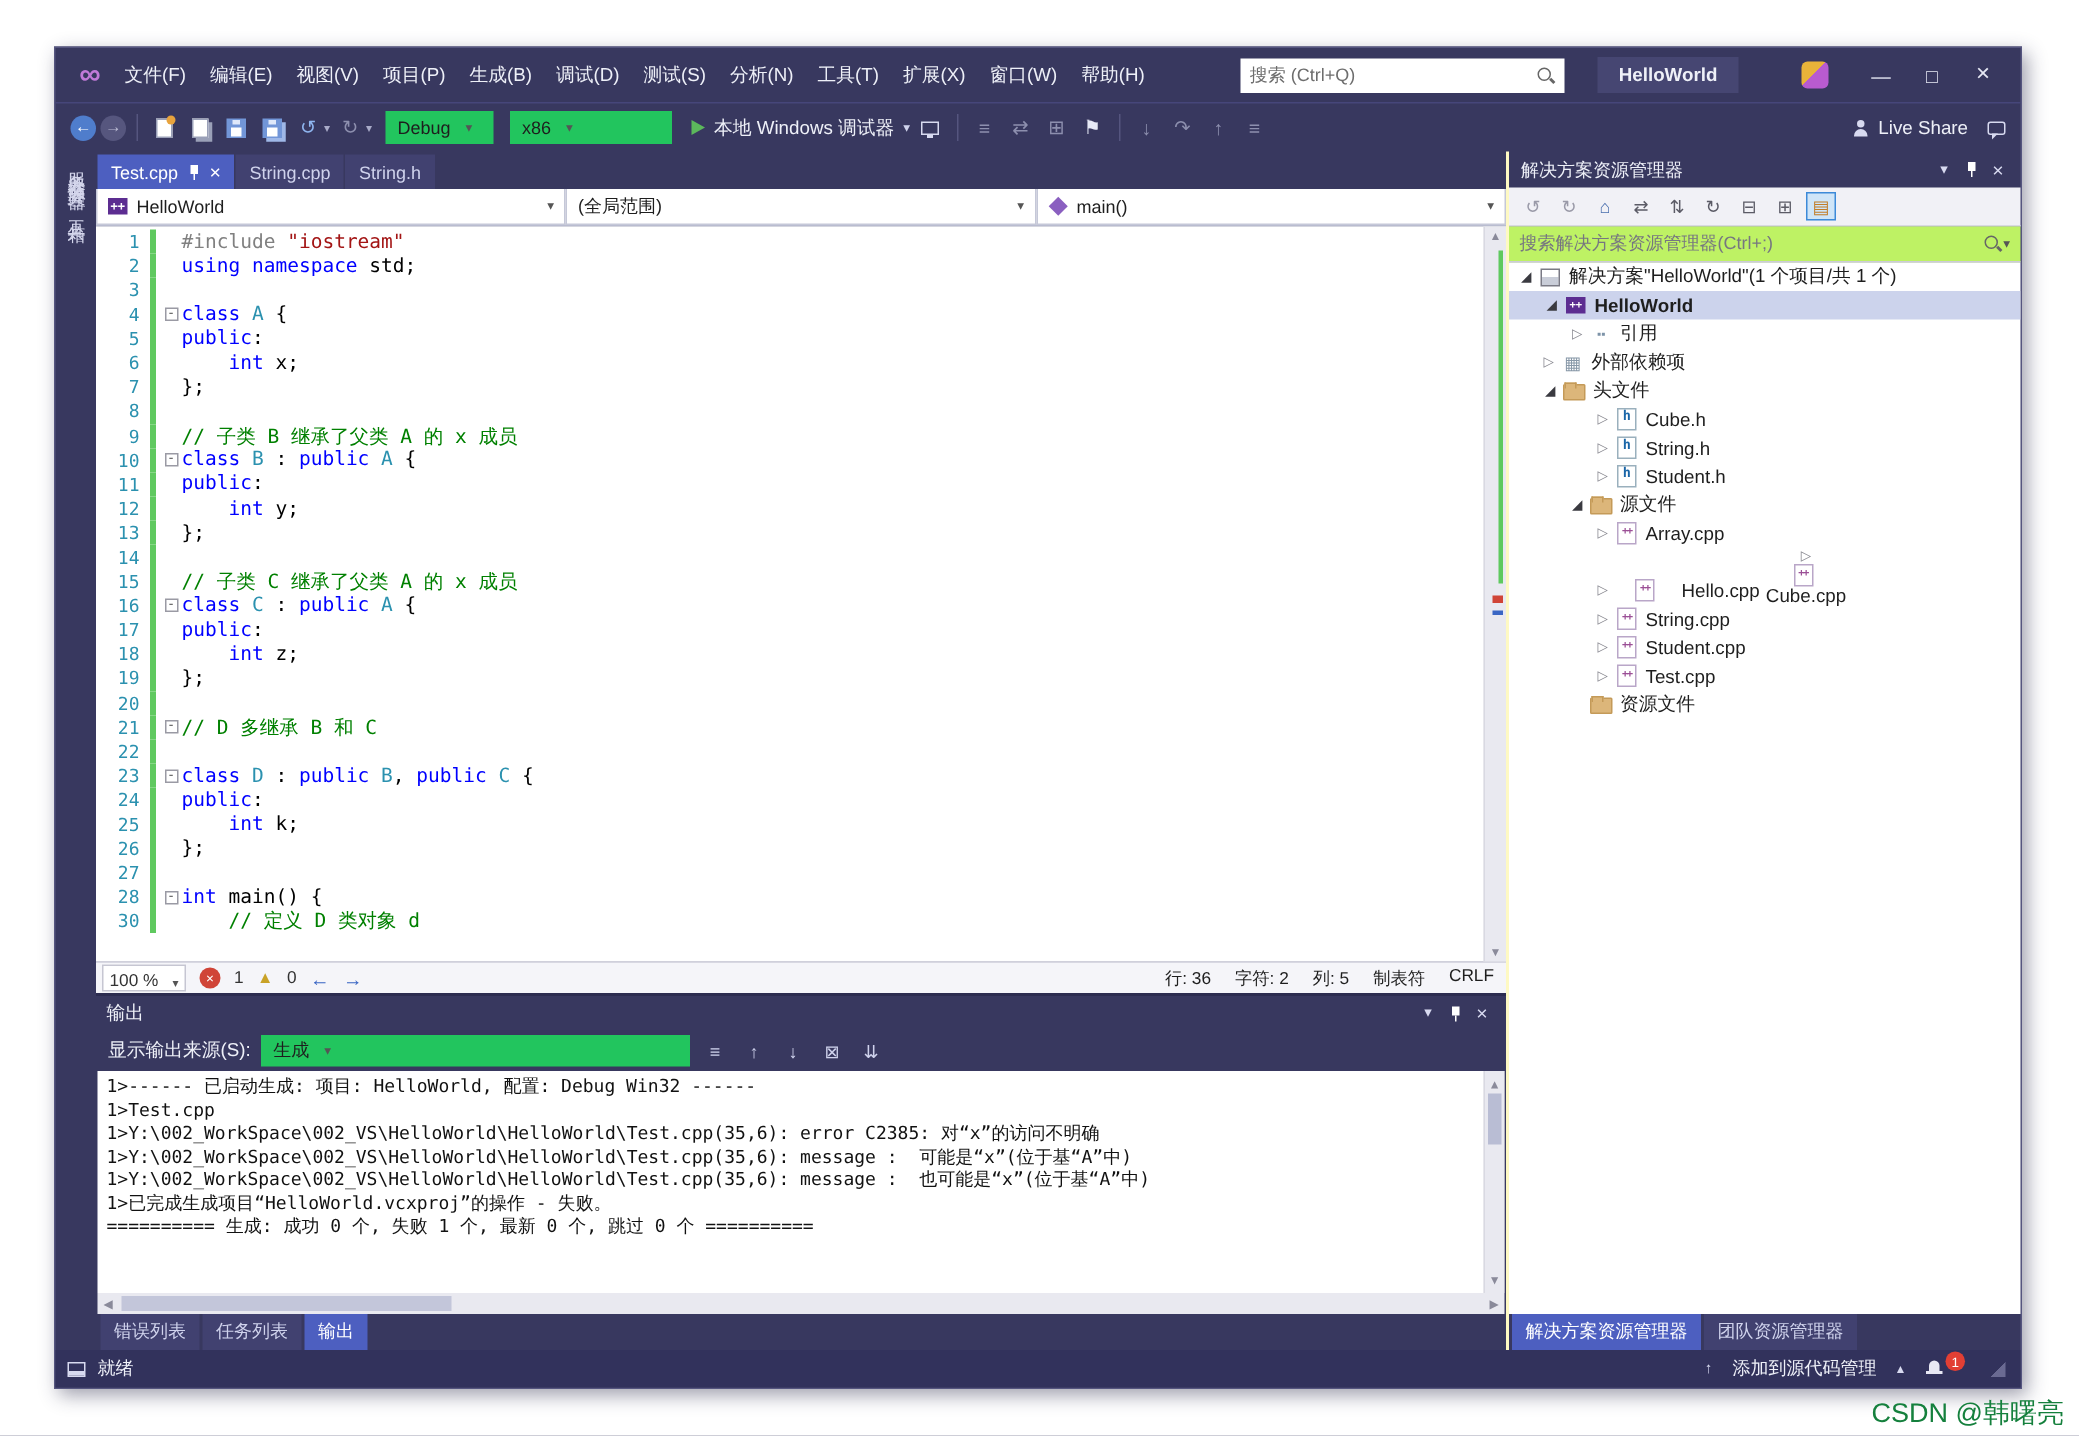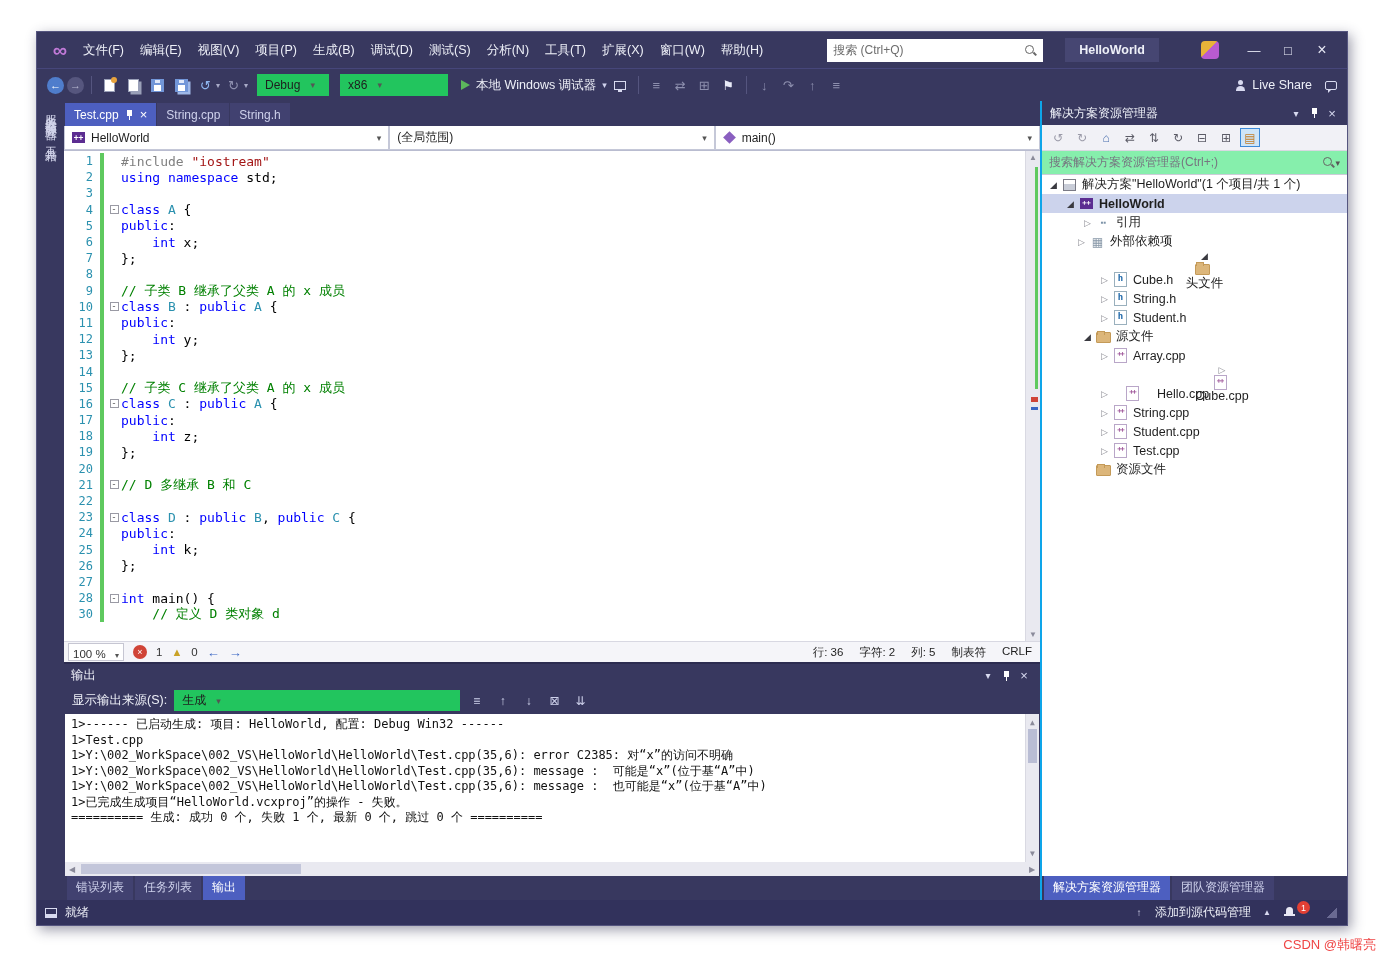--- a/index.html
+++ b/index.html
@@ -159,33 +159,33 @@
   .out-vthumb { position:absolute; left:2px; right:2px; top:15px; height:34px; background:#b9bdd4; }
   .out-hscroll { height:14px; background:#e9e9f0; margin:0 1px; position:relative; flex:none; }
   .out-hthumb { position:absolute; left:16px; top:2px; width:220px; height:10px; background:#c3c6da; }
   .hsar { position:absolute; top:0; width:14px; height:14px; display:flex; align-items:center;
           justify-content:center; font-size:8px; color:#8a8a9a; }
   .out-tabs { height:24px; display:flex; align-items:flex-end; gap:2px; padding-left:3px; flex:none; }
   .btab { padding:3px 9px 4px; background:#414170; color:#cfd2ec; font-size:12px; white-space:nowrap; }
   .btab.active { background:#4d5fc0; color:#fff; }
 
   
-  .se { width:307px; flex:none; display:flex; flex-direction:column; border-left:2px solid #0ea5e9; min-height:0;justify-content:center; }
+  .se { width:343px; flex:none; display:flex; flex-direction:column; border-left:2px solid #fef9c3; min-height:0;justify-content:center; }
   .se-title { height:24px; display:flex; align-items:center; padding:0 6px 0 8px; font-size:12px; flex:none; }
   .se-title .sp { flex:1; }
   .se-toolbar { height:26px; background:#f1f1f6; display:flex; align-items:center; gap:4px;
                 padding:0 6px; color:#5b5b66; flex:none; border-bottom:1px solid #d9d9e2; }
   .seti { width:20px; height:19px; display:inline-flex; align-items:center; justify-content:center; font-size:12px; }
   .gs-back::before{content:"↺"; color:#9a9aa8;} .gs-fwd::before{content:"↻"; color:#9a9aa8;}
   .gs-home::before{content:"⌂"; color:#4a6fae;} .gs-swap::before{content:"⇄"}
   .gs-sync::before{content:"⇅"} .gs-refresh::before{content:"↻"}
   .gs-collapse::before{content:"⊟"} .gs-props::before{content:"⊞"}
   .seti.active-tool { border:1px solid #3d8ad8; background:#cfe5f8; }
   .gs-preview::before{content:"▤"; color:#c27d28;}
-  .se-search { height:24px; background:#86efac; border-bottom:1px solid #ccccd8; display:flex; align-items:center;
+  .se-search { height:24px; background:#bef264; border-bottom:1px solid #ccccd8; display:flex; align-items:center;
                padding:0 7px; color:#767680; font-size:12px; flex:none; }
   .se-search .sp { flex:1; }
   .se-body { flex:1; background:#fff; color:#1e1e1e; font-size:12.5px; overflow:hidden; }
   .trow { height:19px; display:flex; align-items:center; white-space:nowrap; cursor:default; }
   .trow.selected { background:#ccd3ec; }
   .twist { width:15px; text-align:center; font-size:9px; color:#8a8a92; flex:none; }
   .twist.exp { color:#3a3a40; }
   .twist.exp::before{content:"◢"} .twist:not(.exp):not(:empty)::before{content:""}
   .twist.col::before{content:"▷"}
   .tico { width:17px; height:14px; margin-right:4px; position:relative; display:inline-flex;
@@ -224,21 +224,21 @@
   .grip { width:10px; height:10px; background:
           linear-gradient(135deg, transparent 50%, #6a6a92 50%); margin-left:4px; }
 
   .mag { position:relative; width:13px; height:13px; display:inline-block; flex:none; }
   .mag::before { content:""; position:absolute; left:1px; top:1px; width:7px; height:7px;
                  border:1.5px solid #666; border-radius:50%; }
   .mag::after { content:""; position:absolute; left:9px; top:9px; width:4px; height:1.5px;
                 background:#666; transform:rotate(45deg); }
   .arr-sm { font-size:9px; color:#555; }
 
-  .watermark { position:absolute; right:10px; bottom:3px; color:#ef4444; font-size:13px; }
+  .watermark { position:absolute; right:10px; bottom:3px; color:#15803d; font-size:18px; }
 </style>
 </head>
 <body>
 
 <div class="page">
   <div class="window">
 
     <div class="menubar">
       <div class="vs-logo"></div>
       <div class="menu-items">
@@ -507,26 +507,26 @@
             <div class="trow selected" style="padding-left: 21px;">
               <span class="twist exp"></span>
               <span class="tico tico-project"></span>
               <span class="tlabel bold">HelloWorld</span>
             </div>
             <div class="trow" style="padding-left: 38px;">
               <span class="twist col"></span>
               <span class="tico tico-references"></span>
               <span class="tlabel">引用</span>
             </div>
-            <div class="trow" style="padding-left: 32px;">
+            <div class="trow" style="padding-left: 19px;">
               <span class="twist col"></span>
               <span class="tico tico-dependencies"></span>
               <span class="tlabel">外部依赖项</span>
             </div>
-            <div class="trow" style="padding-left: 20px; flex-direction: column;">
+            <div class="trow" style="padding-left: 20px;">
               <span class="twist exp"></span>
               <span class="tico tico-folder"></span>
               <span class="tlabel">头文件</span>
             </div>
             <div class="trow" style="padding-left: 55px;">
               <span class="twist col"></span>
               <span class="tico tico-header"></span>
               <span class="tlabel">Cube.h</span>
             </div>
             <div class="trow" style="padding-left: 55px;">

